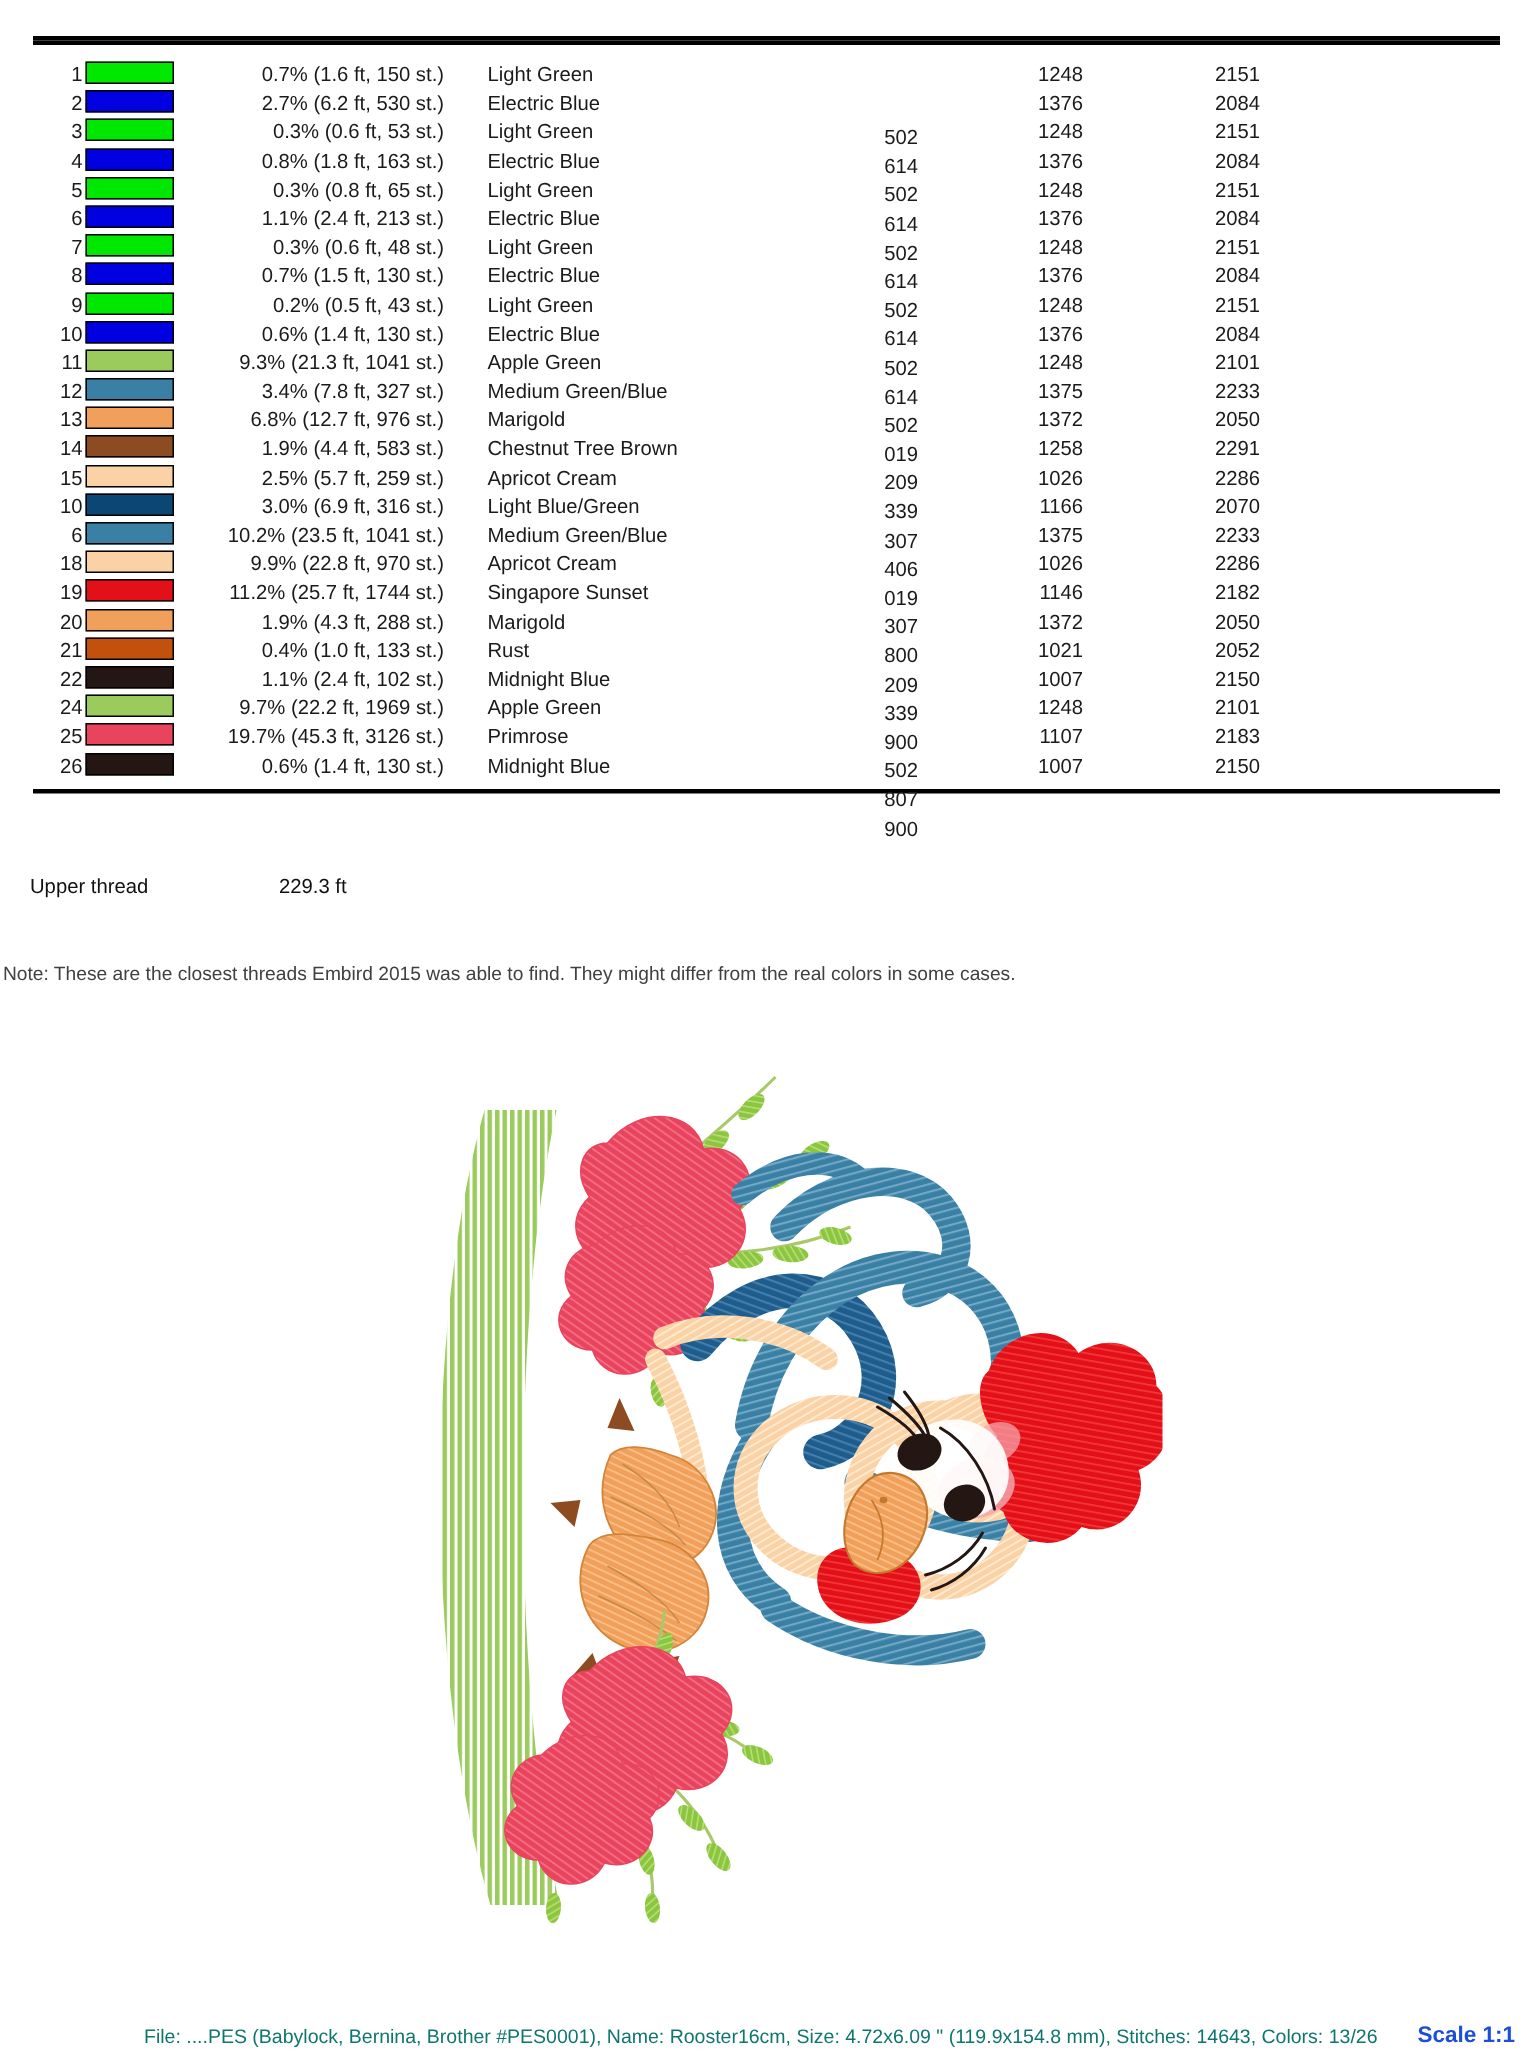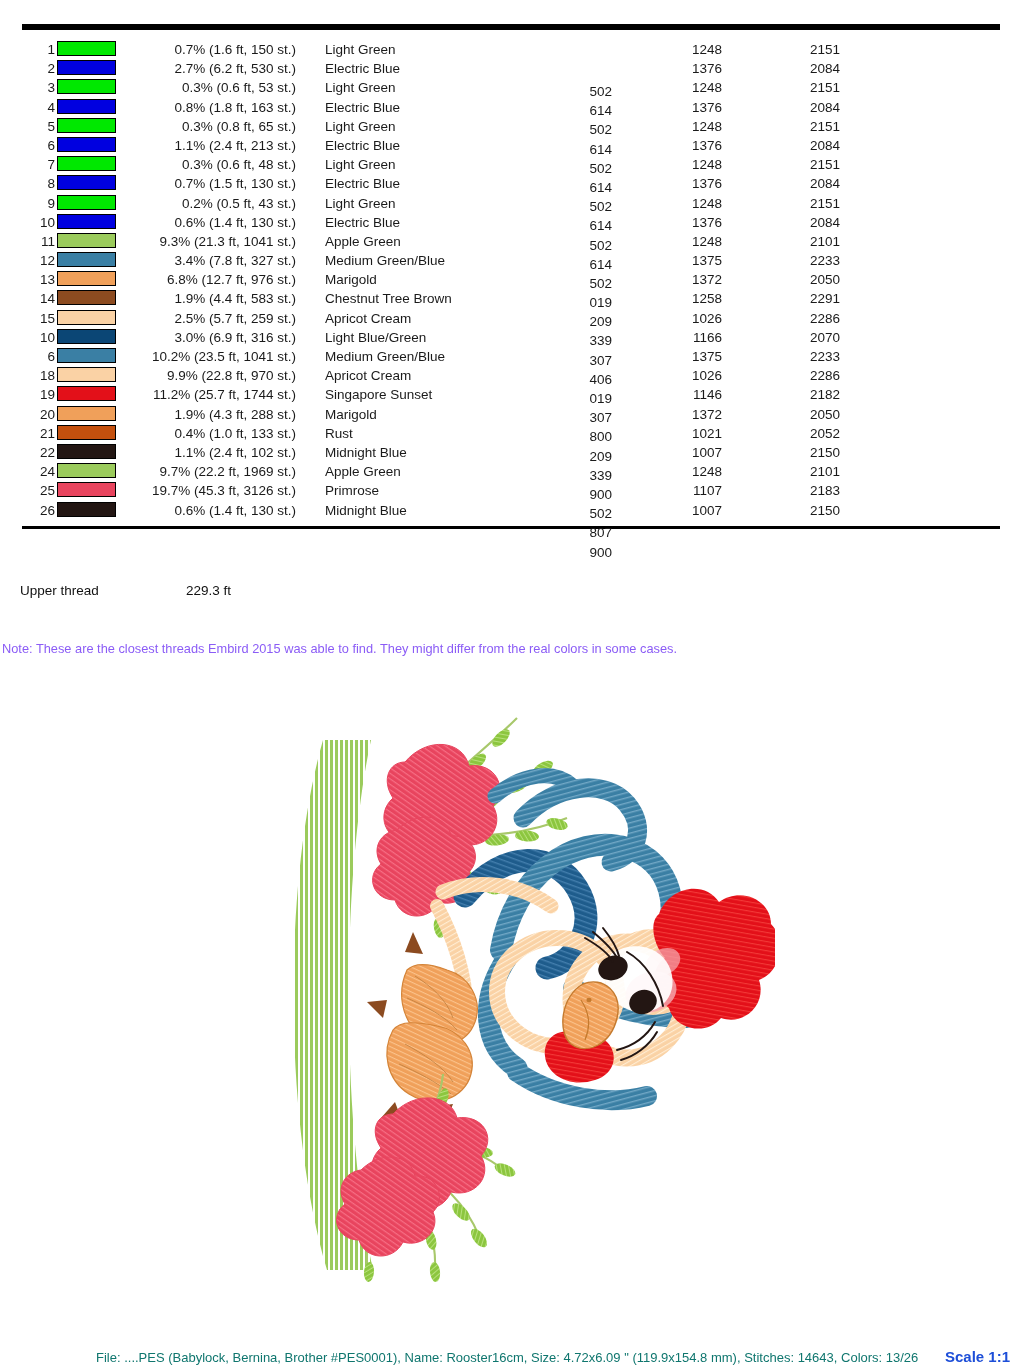--- a/index.html
+++ b/index.html
@@ -126,21 +126,21 @@
   }
   .total-row { position: relative; height: 19px; }
   .total-label { position: absolute; left: 12px; top: 0; }
   .total-value { position: absolute; left: 178px; top: 0; }
 
   .note {
     position: absolute;
     left: 2px;
     top: 641px;
     font-size: 12.8px;
-    color: #8b5cf6;
+    color: #404040;
     white-space: nowrap;
   }
 
   
   .artwork {
     position: absolute;
     left: 255px;
     top: 700px;
     width: 520px;
     height: 600px;

